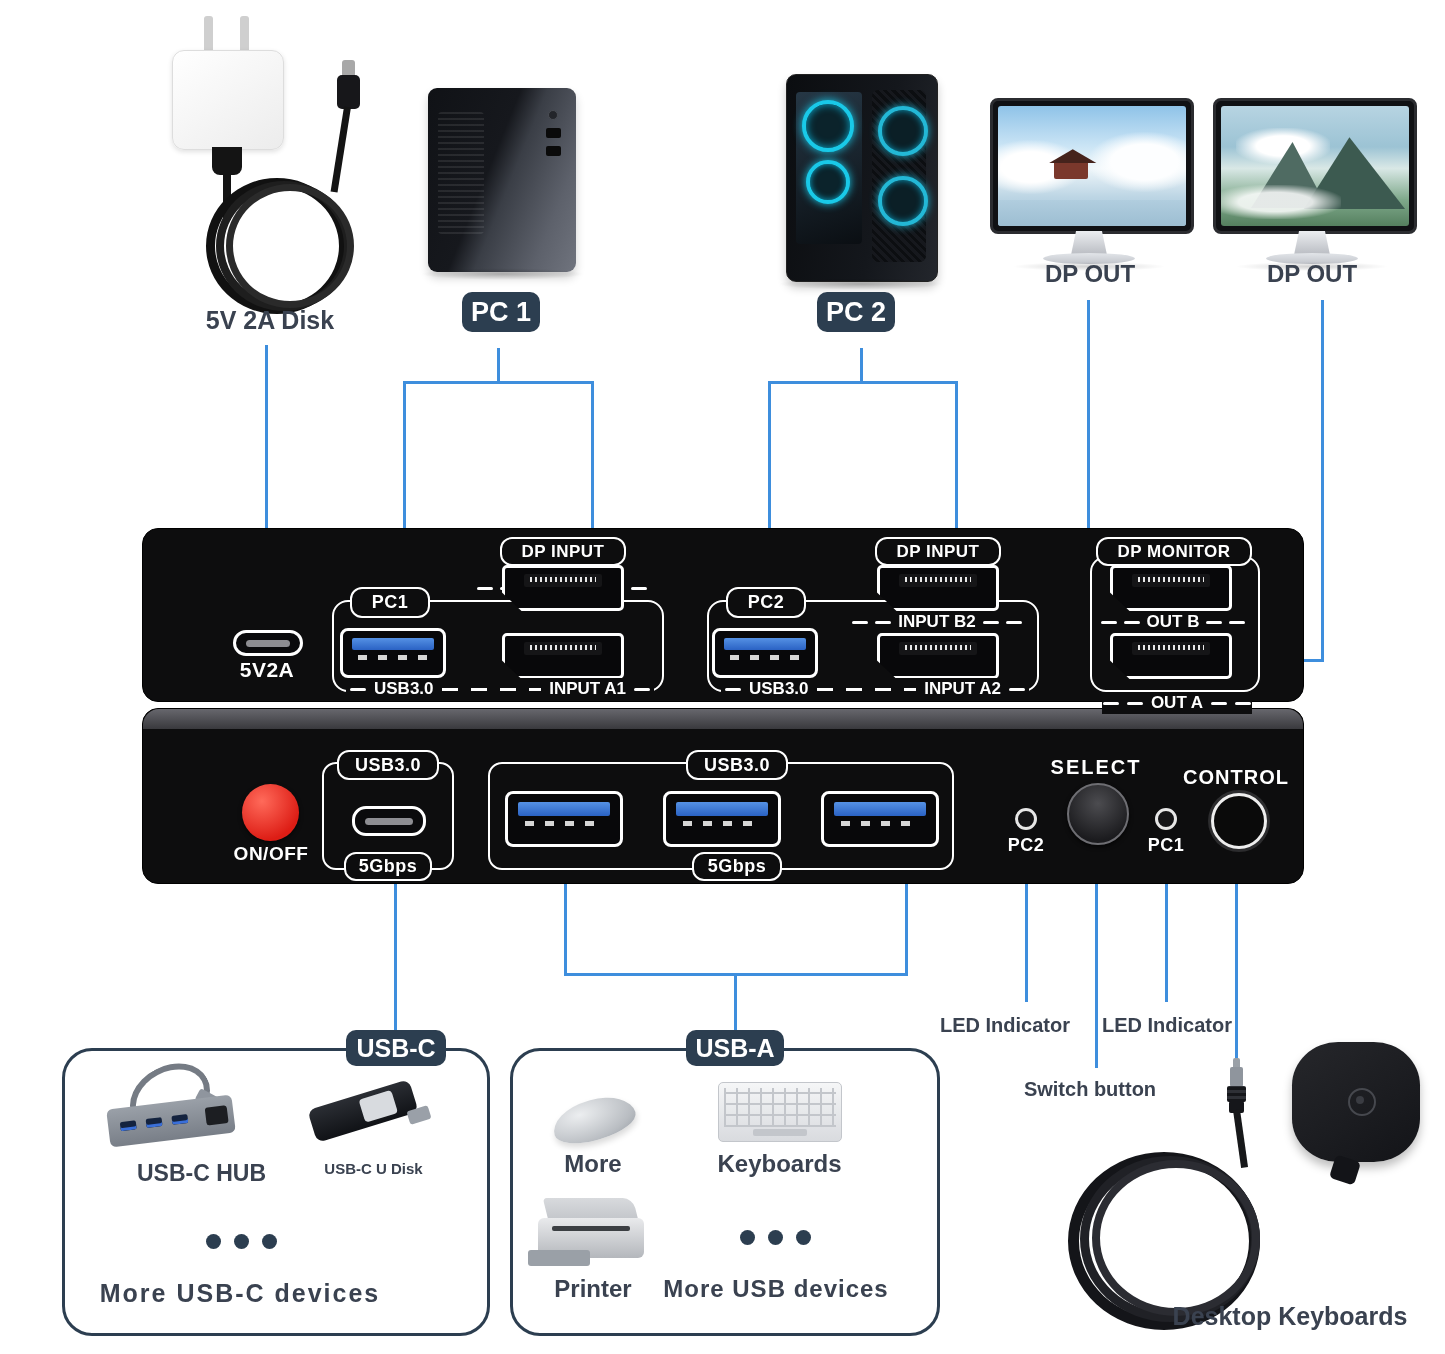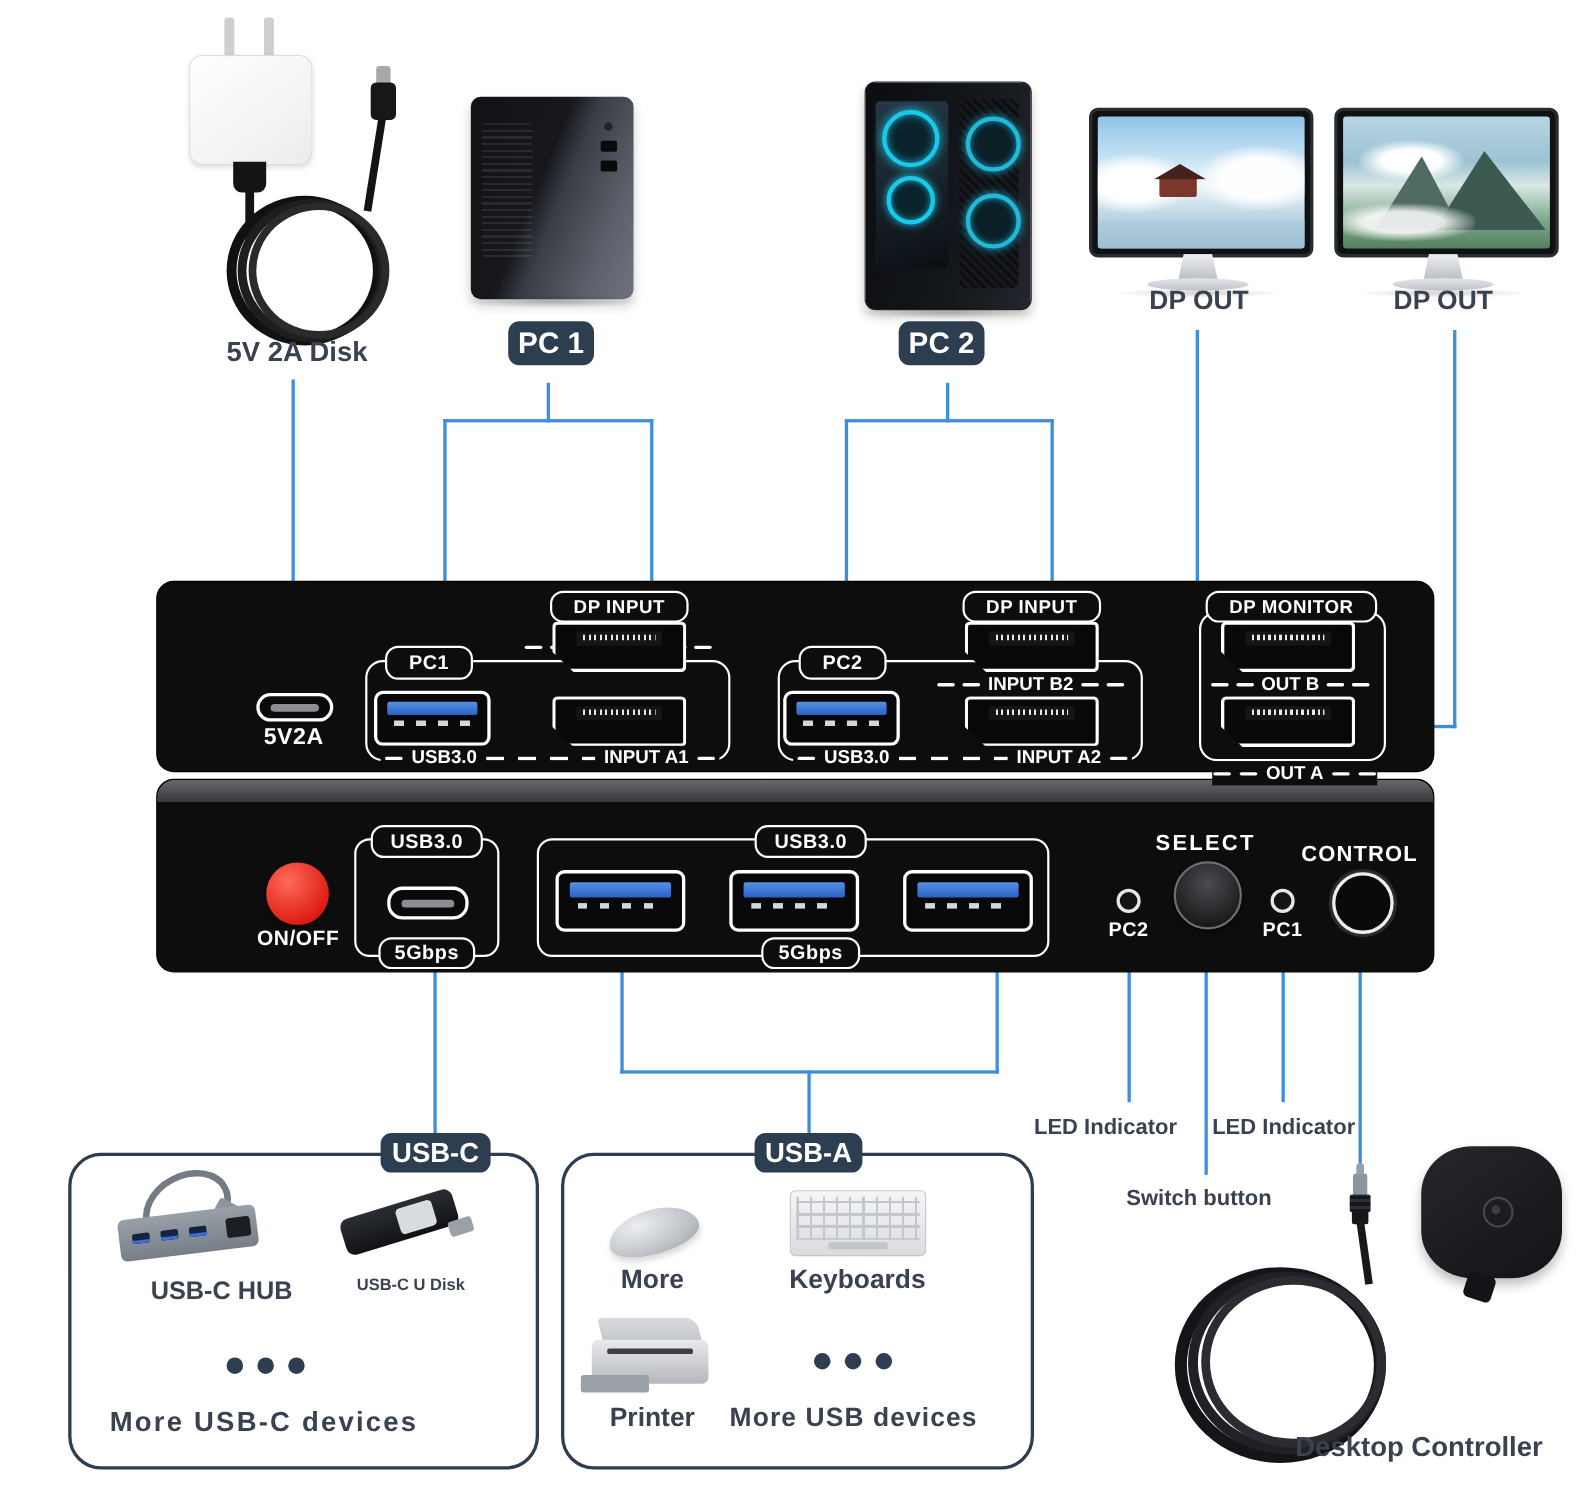--- a/index.html
+++ b/index.html
@@ -353,15 +353,15 @@
     <div class="abs" style="left:1233px;top:1110px;width:7px;height:58px;background:#17181a;transform:rotate(-8deg);transform-origin:top center;"></div>
     <div class="abs" style="left:1068px;top:1152px;width:170px;height:156px;border:11px solid #141519;border-radius:50%;"></div>
     <div class="abs" style="left:1080px;top:1156px;width:162px;height:148px;border:9px solid #202126;border-radius:50%;"></div>
     <div class="abs" style="left:1092px;top:1160px;width:152px;height:140px;border:8px solid #2b2c32;border-radius:50%;"></div>
     <div class="abs" style="left:1292px;top:1042px;width:128px;height:120px;background:linear-gradient(145deg,#26272b,#131418);border-radius:36%;box-shadow:0 6px 10px rgba(0,0,0,.25);">
       <div style="position:absolute;left:56px;top:46px;width:24px;height:24px;border:2px solid #46484e;border-radius:50%;"></div>
       <div style="position:absolute;left:64px;top:54px;width:8px;height:8px;background:#3a3c42;border-radius:50%;"></div>
     </div>
     <div class="abs" style="left:1332px;top:1158px;width:26px;height:24px;background:#131418;border-radius:5px;transform:rotate(18deg);"></div>
   </div>
-  <div class="cap" style="left:1170px;top:1302px;width:240px;font-size:25px;font-weight:600;">Desktop Controller</div>
+  <div class="cap" style="left:1170px;top:1302px;width:240px;font-size:25px;font-weight:600;">Desktop Keyboards</div>
 
 </div>
 
 </body></html>

